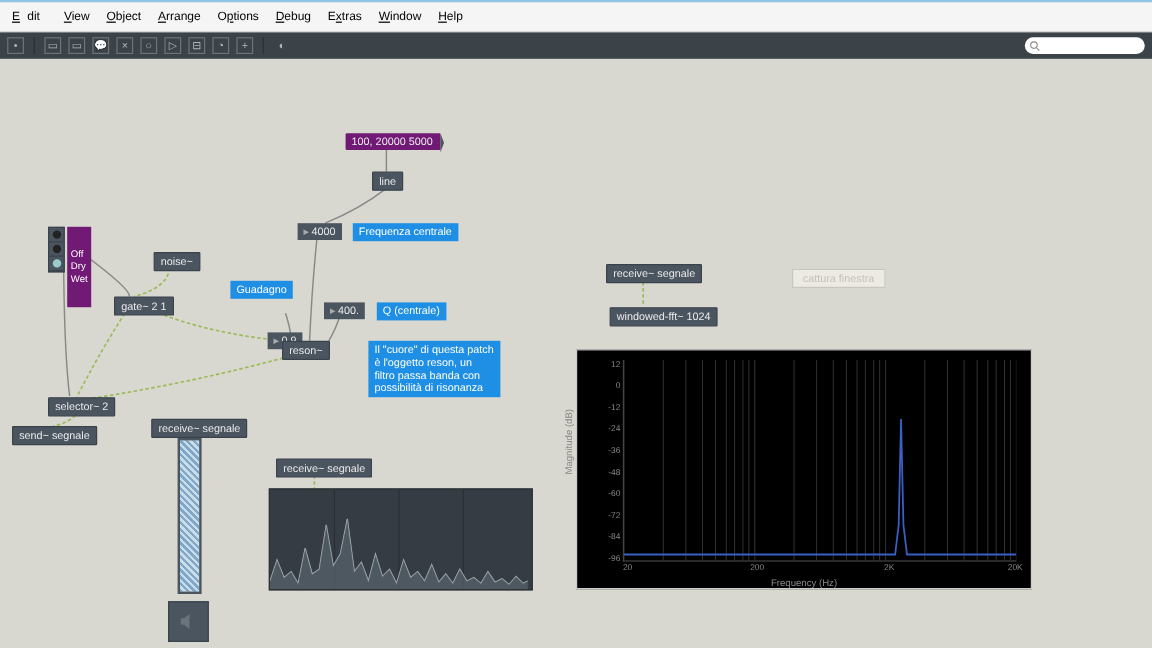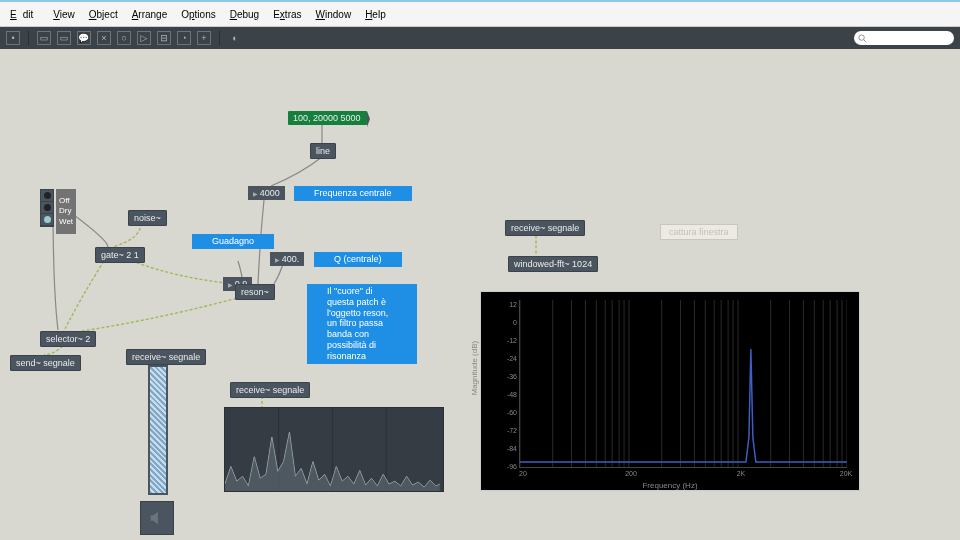--- a/index.html
+++ b/index.html
@@ -14,30 +14,30 @@
   .toolbar { height: 22px; background: #3b4349; display: flex; align-items: center; padding: 0 6px; gap: 6px; }
   .tool-ico { width: 14px; height: 14px; border: 1px solid #6a747a; display: inline-flex; align-items: center; justify-content: center; color: #aeb6bb; font-size: 9px; }
   .tool-sep { width: 1px; height: 14px; background: #2a3035; margin: 0 2px; }
   .toolbar-spacer { flex: 1; }
   .search { background: #fff; border-radius: 8px; height: 14px; width: 100px; display: flex; align-items: center; padding: 0 4px; }
   .search svg { width: 9px; height: 9px; }
   
   .canvas { position: absolute; top: 39px; left: 0; right: 0; bottom: 0; }
   
   .obj { position: absolute; background: #4b5560; color: #eaeaea; font-size: 9px; padding: 2px 5px; border-radius: 1px; border: 1px solid #3a434c; white-space: nowrap; }
-  .msg { position: absolute; background: #15803d; color: #eaeaea; font-size: 9px; padding: 2px 6px 2px 5px; border-radius: 1px; white-space: nowrap; }
+  .msg { position: absolute; background: #701a75; color: #eaeaea; font-size: 9px; padding: 2px 6px 2px 5px; border-radius: 1px; white-space: nowrap; }
   .msg::after { content: ""; position: absolute; right: -3px; top: 0; width: 0; height: 0; border-top: 8px solid transparent; border-bottom: 8px solid transparent; border-left: 3px solid #4b5560; }
   .num { position: absolute; background: #4b5560; color: #eaeaea; font-size: 9px; padding: 2px 5px; display: flex; align-items: center; }
   .num::before { content: "\25B6"; font-size: 6px; margin-right: 2px; color: #aaa; }
-  .cmt { position: absolute; background: #1f8fe6; color: #fff; font-size: 9px; padding: 2px 20px; line-height: 1.2; }
+  .cmt { position: absolute; background: #1f8fe6; color: #fff; font-size: 9px; padding: 2px 5px; line-height: 1.2; }
   .radio { position: absolute; background: #4b5560; border: 1px solid #3a434c; width: 14px; }
   .radio div { width: 12px; height: 12px; border-bottom: 1px solid #3a434c; display: flex; align-items: center; justify-content: center; }
   .radio div.sel::after { content: ""; width: 7px; height: 7px; background: #9cc; border-radius: 50%; }
   .radio div.un::after { content: ""; width: 7px; height: 7px; background: #222; border-radius: 50%; }
-  .radiolabels { position: absolute; background: #737373; color: #fff; font-size: 8px; padding: 7px 3px; line-height: 1.3; }
+  .radiolabels { position: absolute; background: #701a75; color: #fff; font-size: 8px; padding: 18px 3px; line-height: 1.3; }
   .dacbox { position: absolute; width: 34px; height: 34px; background: #4b5560; border: 1px solid #3a434c; display: flex; align-items: center; justify-content: center; color: #6a747a; }
   .slider { position: absolute; width: 20px; background: repeating-linear-gradient(45deg, #7fa8c8, #7fa8c8 2px, #c8dcea 2px, #c8dcea 4px); border: 2px solid #4b5560; }
   .scope { position: absolute; background: #353c43; border: 1px solid #2a3035; }
   .ghost { position: absolute; background: #eceae3; border: 1px solid #c9c6bd; color: #c4c1b8; font-size: 9px; padding: 2px 8px; }
   
   svg.wires { position: absolute; top: 0; left: 0; width: 100%; height: 100%; pointer-events: none; }
   .wire { stroke: #888; stroke-width: 1.2; fill: none; }
   .sigwire { stroke: #9bbb59; stroke-width: 1.4; stroke-dasharray: 3 2; fill: none; }
   
   .spectrum { position: absolute; background: #000000; border: 1px solid #ccc; }

